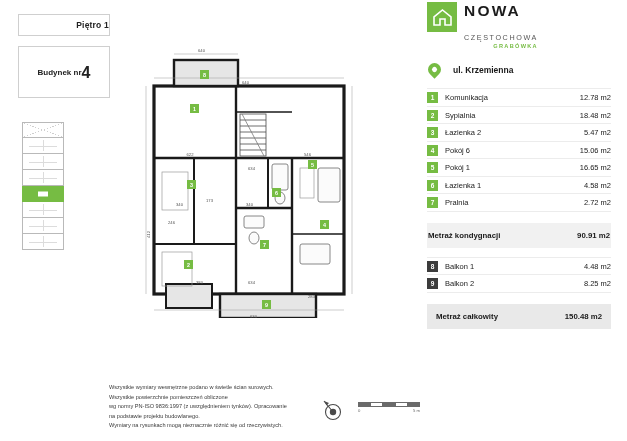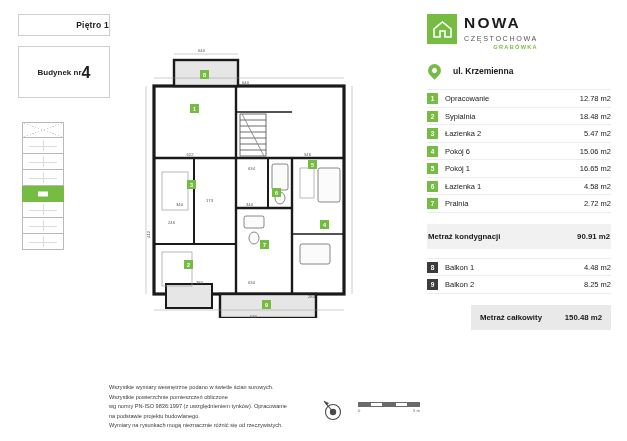--- a/index.html
+++ b/index.html
@@ -130,21 +130,21 @@
     top: 48px;
     width: 250px;
     height: 270px;
   }
   .plan svg { display: block; }
 
   
   .right {
     position: absolute;
     left: 427px;
-    top: 14px;
+    top: 2px;
     width: 184px;
   }
   .logo-row {
     display: flex;
     align-items: flex-start;
     gap: 7px;
   }
   .logo-mark {
     width: 30px;
     height: 30px;
@@ -160,21 +160,21 @@
     font-size: 15.5px;
     font-weight: bold;
     letter-spacing: 2.2px;
     color: #1b1b1b;
     line-height: 1;
   }
   .logo-city {
     font-size: 7.2px;
     letter-spacing: 1.6px;
     color: #555;
-    margin-top: 4px;
+    margin-top: 15px;
     line-height: 1;
   }
   .logo-sub {
     font-size: 5.6px;
     letter-spacing: 1.3px;
     color: #76bc43;
     font-weight: bold;
     margin-top: 3px;
     line-height: 1;
     text-align: right;
@@ -271,21 +271,20 @@
   .rnum.dark { background: #3c3c3c; }
 
   .total-box {
     margin-top: 11px;
     background: #e9e9e9;
     height: 25px;
     display: flex;
     align-items: center;
     padding: 0 9px;
     box-sizing: border-box;
-    margin-left: 44px;
   }
 
   
   .footer {
     position: absolute;
     left: 109px;
     top: 383px;
     width: 330px;
     font-size: 5.6px;
     line-height: 1.72;
@@ -491,21 +490,21 @@
   </div>
 
   <div class="addr-row">
     <span class="pin"></span>
     <span class="addr-text">ul. Krzemienna</span>
   </div>
 
   <div class="room-table">
     <div class="room-row">
       <span class="rnum">1</span>
-      <span class="rname">Opracowanie</span>
+      <span class="rname">Komunikacja</span>
       <span class="rarea">12.78 m2</span>
     </div>
     <div class="room-row">
       <span class="rnum">2</span>
       <span class="rname">Sypialnia</span>
       <span class="rarea">18.48 m2</span>
     </div>
     <div class="room-row">
       <span class="rnum">3</span>
       <span class="rname">Łazienka 2</span>

